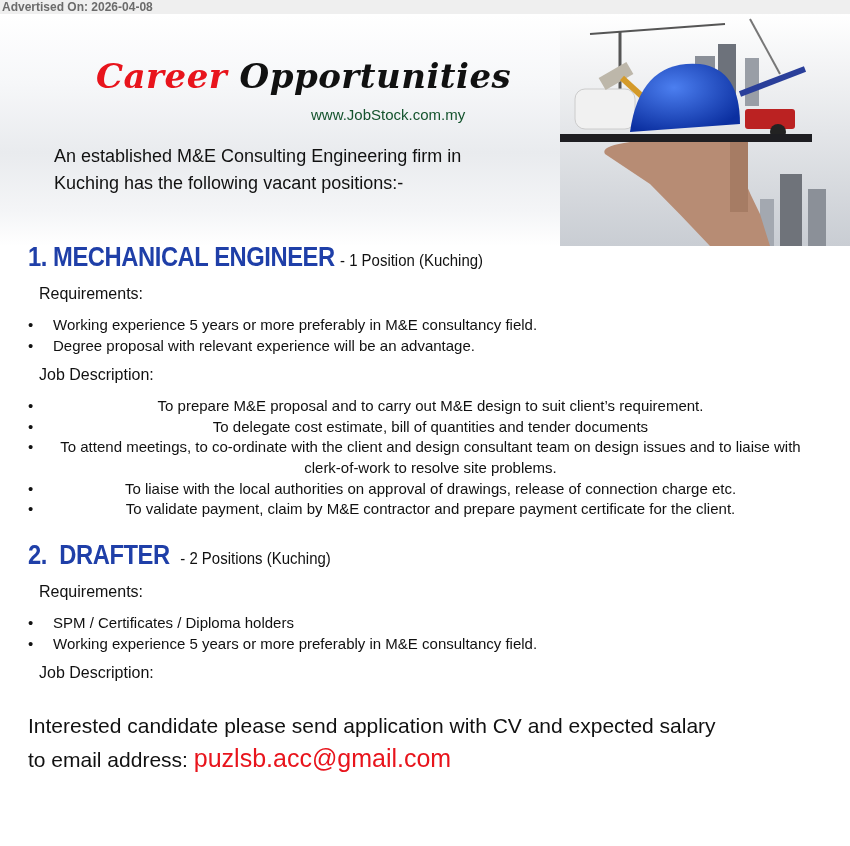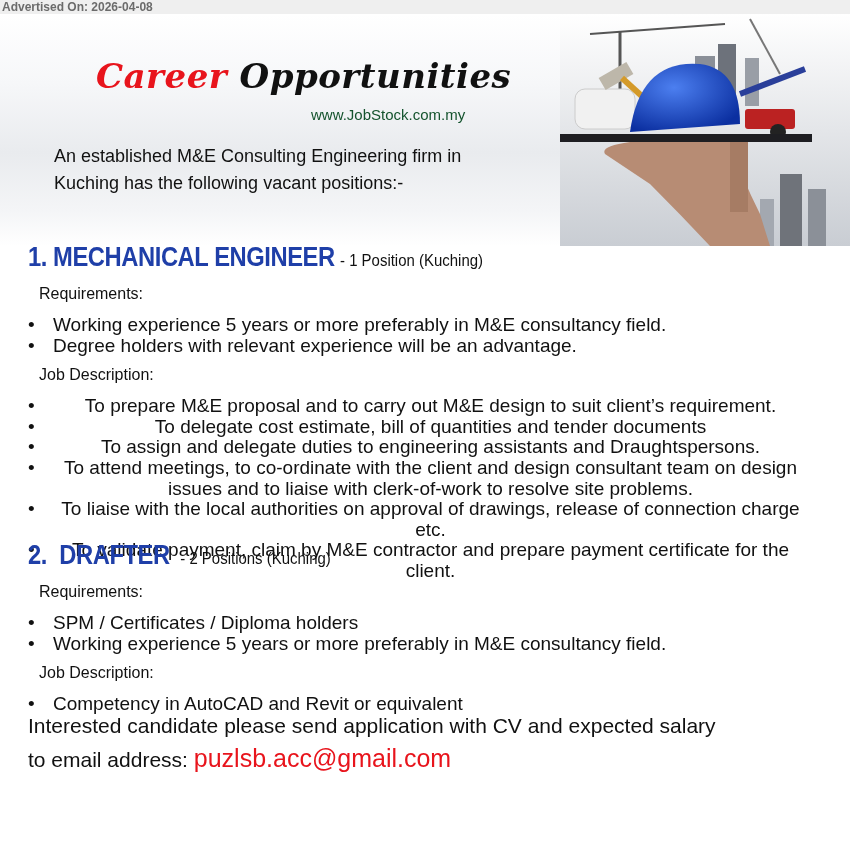--- a/index.html
+++ b/index.html
@@ -12,21 +12,21 @@
   .title .red{color:#e8141c;}
   .title .blk{color:#111;}
   .site{position:absolute;left:266px;top:106px;font-size:15px;color:#14532d;margin-left:45px;}
   .intro{position:absolute;left:54px;top:143px;width:470px;font-size:18px;line-height:27px;color:#111;}
   .illus{position:absolute;left:560px;top:14px;width:290px;height:232px;}
   .job{position:absolute;left:28px;}
   .jtitle{font-family:"Liberation Sans",sans-serif;font-weight:bold;color:#1f3fa8;font-size:27px;letter-spacing:-0.5px;transform:scaleX(0.88);transform-origin:left;display:inline-block;white-space:nowrap;}
   .jtitle .sub{font-weight:normal;color:#111;font-size:17px;letter-spacing:0;margin-left:6px;}
   .sect{font-size:16px;color:#111;margin:11px;line-height:20px;}
   ul{list-style:none;margin:0;padding:0;}
-  li{position:relative;padding-left:25px;font-size:19px;line-height:20.6px;color:#111;}
+  li{position:relative;padding-left:25px;font-size:15px;line-height:20.6px;color:#111;}
   li:before{content:"•";position:absolute;left:0;top:0;}
   .cta{position:absolute;left:28px;top:709px;font-size:21px;line-height:33px;color:#111;}
   .email{color:#e8141c;font-size:25px;margin-top:44px;}
 </style>
 </head>
 <body>
 
 <div class="adbar">
   <span>Advertised On: 2026-04-08</span>
 </div>
@@ -73,45 +73,43 @@
   <rect x="170" y="128" width="18" height="70" fill="#a67c64"></rect>
 </svg>
 
 <div class="job" style="top:242px;">
   <div class="jtitle">
     <span>1. MECHANICAL ENGINEER</span><span class="sub">- 1 Position (Kuching)</span>
   </div>
   <p class="sect">Requirements:</p>
   <ul>
     <li>Working experience 5 years or more preferably in M&amp;E consultancy field.</li>
-    <li>Degree holders with relevant experience will be an advantage.</li>
+    <li>Degree proposal with relevant experience will be an advantage.</li>
   </ul>
   <p class="sect" style="margin-top:9px;">Job Description:</p>
   <ul style="width:780px;text-align:center;">
     <li>To prepare M&amp;E proposal and to carry out M&amp;E design to suit client’s requirement.</li>
     <li>To delegate cost estimate, bill of quantities and tender documents</li>
-    <li>To assign and delegate duties to engineering assistants and Draughtspersons.</li>
     <li>To attend meetings, to co-ordinate with the client and design consultant team on design issues and to liaise with clerk-of-work to resolve site problems.</li>
     <li>To liaise with the local authorities on approval of drawings, release of connection charge etc.</li>
     <li>To validate payment, claim by M&amp;E contractor and prepare payment certificate for the client.</li>
   </ul>
 </div>
 
 <div class="job" style="top:540px;">
   <div class="jtitle">
     <span style="white-space:pre;">2.  DRAFTER</span><span class="sub" style="margin-left:12px;">- 2 Positions (Kuching)</span>
   </div>
   <p class="sect">Requirements:</p>
   <ul>
     <li>SPM / Certificates / Diploma holders</li>
     <li>Working experience 5 years or more preferably in M&amp;E consultancy field.</li>
   </ul>
   <p class="sect" style="margin-top:9px;">Job Description:</p>
   <ul>
-    <li>Competency in AutoCAD and Revit or equivalent</li>
   </ul>
 </div>
 
 <div class="cta">
   <div>Interested candidate please send application with CV and expected salary</div>
   <div>
     <span>to email address:</span>
     <span class="email">puzlsb.acc@gmail.com</span>
   </div>
 </div>

